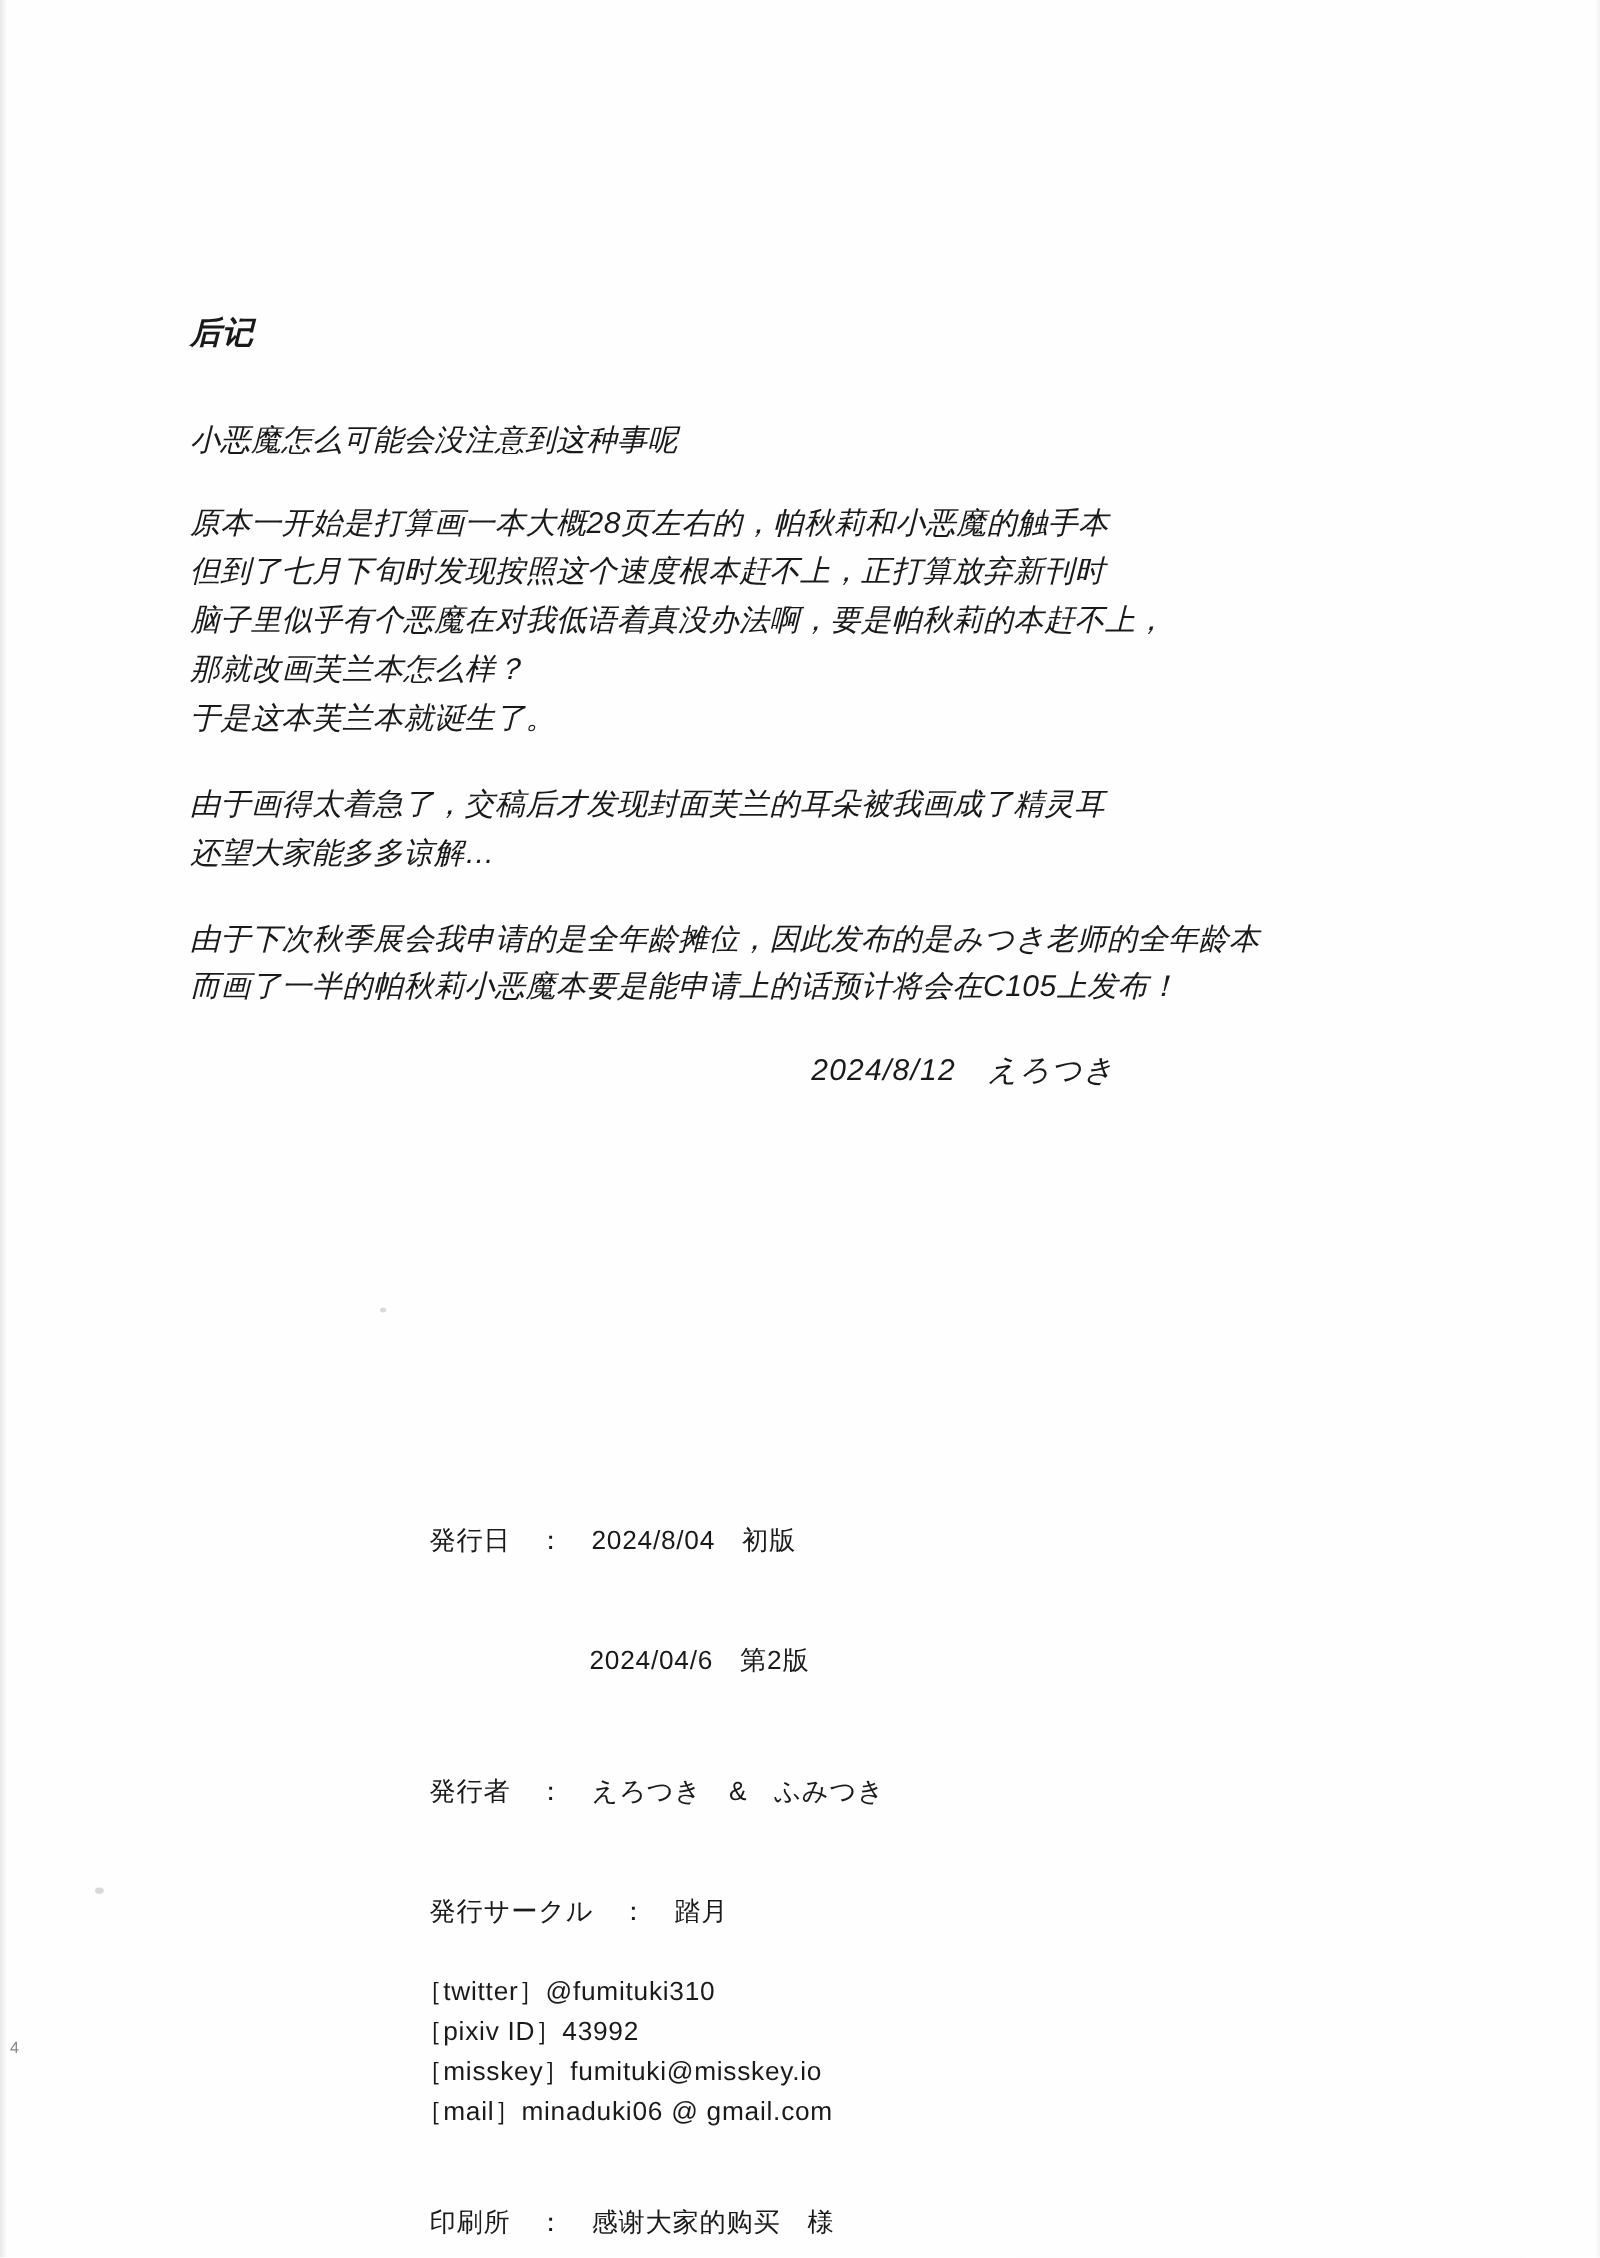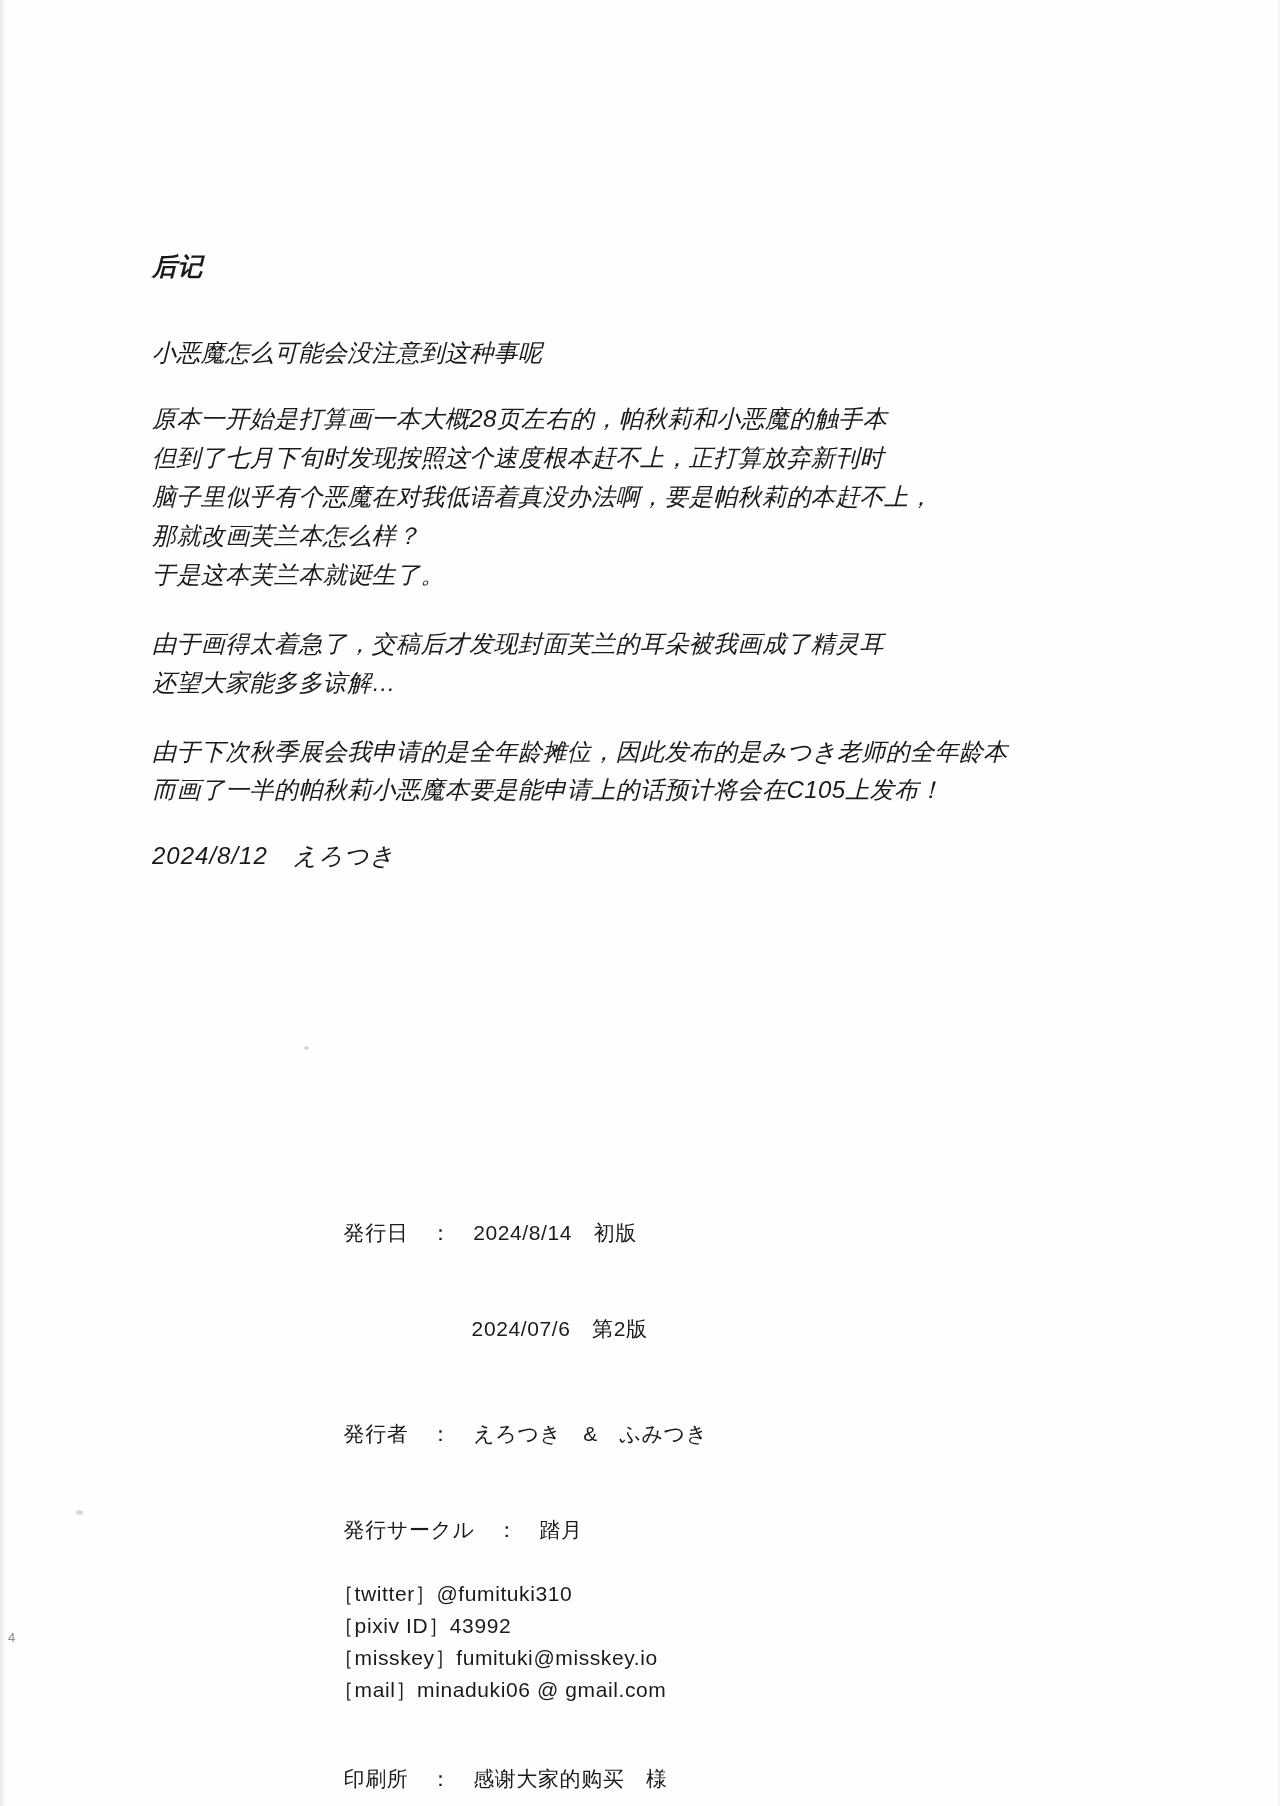--- a/index.html
+++ b/index.html
@@ -60,21 +60,21 @@
   }
 
   .aw-block.tight {
     margin-bottom: 28px;
     margin-top: 48px;
   }
 
   .aw-sign {
     font-size: 24px;
     margin-top: 22px;
-    text-align: left;
+    text-align: right;
     padding-right: 160px;
     letter-spacing: 1px;
   }
 
   .colophon {
     position: absolute;
     left: 305px;
     top: 1185px;
     width: 720px;
     font-size: 21px;
@@ -131,24 +131,24 @@
 于是这本芙兰本就诞生了。</p>
     <p class="aw-block">由于画得太着急了，交稿后才发现封面芙兰的耳朵被我画成了精灵耳
 还望大家能多多谅解…</p>
     <p class="aw-block">由于下次秋季展会我申请的是全年龄摊位，因此发布的是みつき老师的全年龄本
 而画了一半的帕秋莉小恶魔本要是能申请上的话预计将会在C105上发布！</p>
     <div class="aw-sign">2024/8/12　えろつき</div>
   </section>
 
   <section class="colophon">
     <div class="col-row">
-      <span>発行日　：</span><span>　</span><span>2024/8/14　初版</span>
+      <span>発行日　：</span><span>　</span><span>2024/8/04　初版</span>
     </div>
     <div class="col-row" style="padding-left:128px;">
-      <span>2024/07/6　第2版</span>
+      <span>2024/04/6　第2版</span>
     </div>
 
     <div class="col-gap-sm"></div>
 
     <div class="col-row">
       <span>発行者　：</span><span>　</span><span>えろつき　&amp;　ふみつき</span>
     </div>
 
     <div class="col-row">
       <span>発行サークル　：</span><span>　</span><span>踏月</span>

